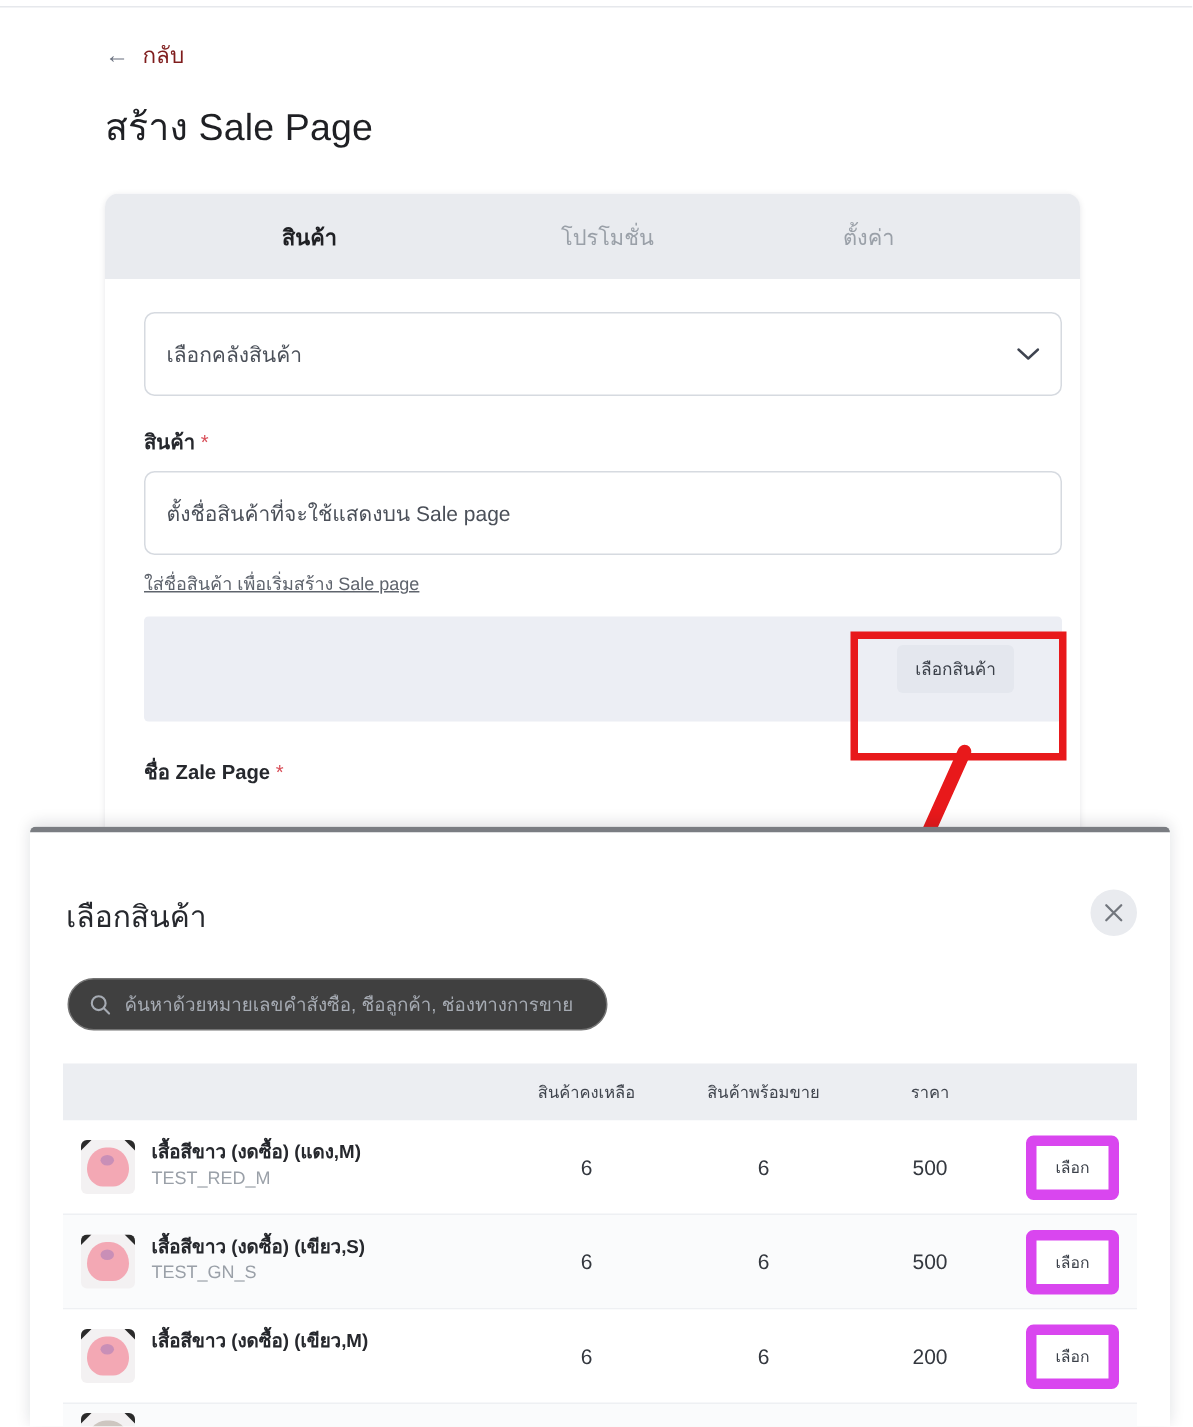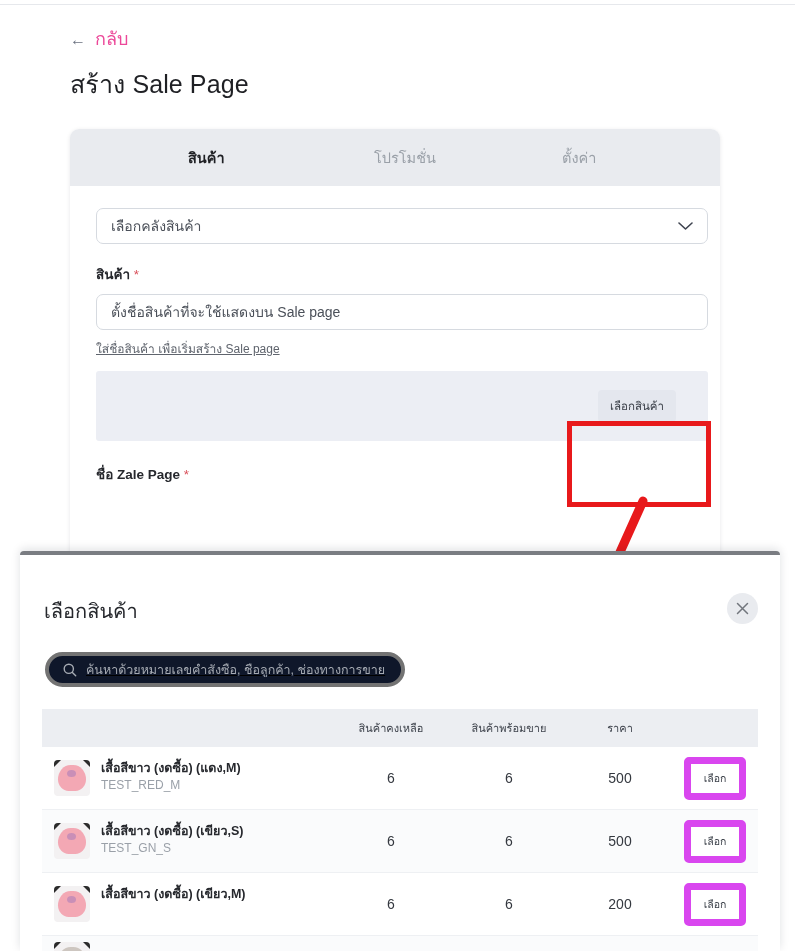--- a/index.html
+++ b/index.html
@@ -36,22 +36,22 @@
     gap: 9px;
     cursor: pointer;
   }
   .back-arrow {
     font-size: 16px;
     color: #6b7280;
     line-height: 1;
     display: block;
   }
   .back-label {
-    font-size: 18px;
-    color: #ec4899;
+    font-size: 15px;
+    color: #7f1d1d;
     line-height: 1;
     padding-bottom: 1px;
   }
 
   
   .page-title {
     position: absolute;
     left: 70px; top: 64px;
     font-size: 25px;
     font-weight: 400;
@@ -94,21 +94,21 @@
   .field-label {
     font-size: 13.5px;
     color: #26282d;
     font-weight: 700;
     margin-bottom: 9px;
   }
   .req { color: #d9505a; font-weight: 400; }
 
   .control {
     width: 612px;
-    height: 36px;
+    height: 56px;
     border: 1px solid #d6dae0;
     border-radius: 7px;
     background: #ffffff;
     display: flex;
     align-items: center;
     padding: 0 14px;
     font-size: 14px;
     color: #4b5059;
   }
   .control .chev {
@@ -207,28 +207,27 @@
     align-items: center;
     justify-content: center;
     cursor: pointer;
   }
   .modal-close svg { display: block; }
 
   .search-wrap {
     position: absolute;
     left: 25px; top: 97px;
     width: 360px; height: 35px;
-    border: 4px solid #737373;
+    border: 1px solid #737373;
     border-radius: 18px;
     display: flex;
     align-items: center;
     padding: 0 14px;
     gap: 9px;
-    background: #0f172a;
-    text-decoration: underline;
+    background: #404040;
   }
   .search-wrap svg { flex: 0 0 auto; display: block; }
   .search-input {
     border: none;
     outline: none;
     font-size: 12.5px;
     color: #9aa0a8;
     font-family: inherit;
     width: 100%;
     background: transparent;

